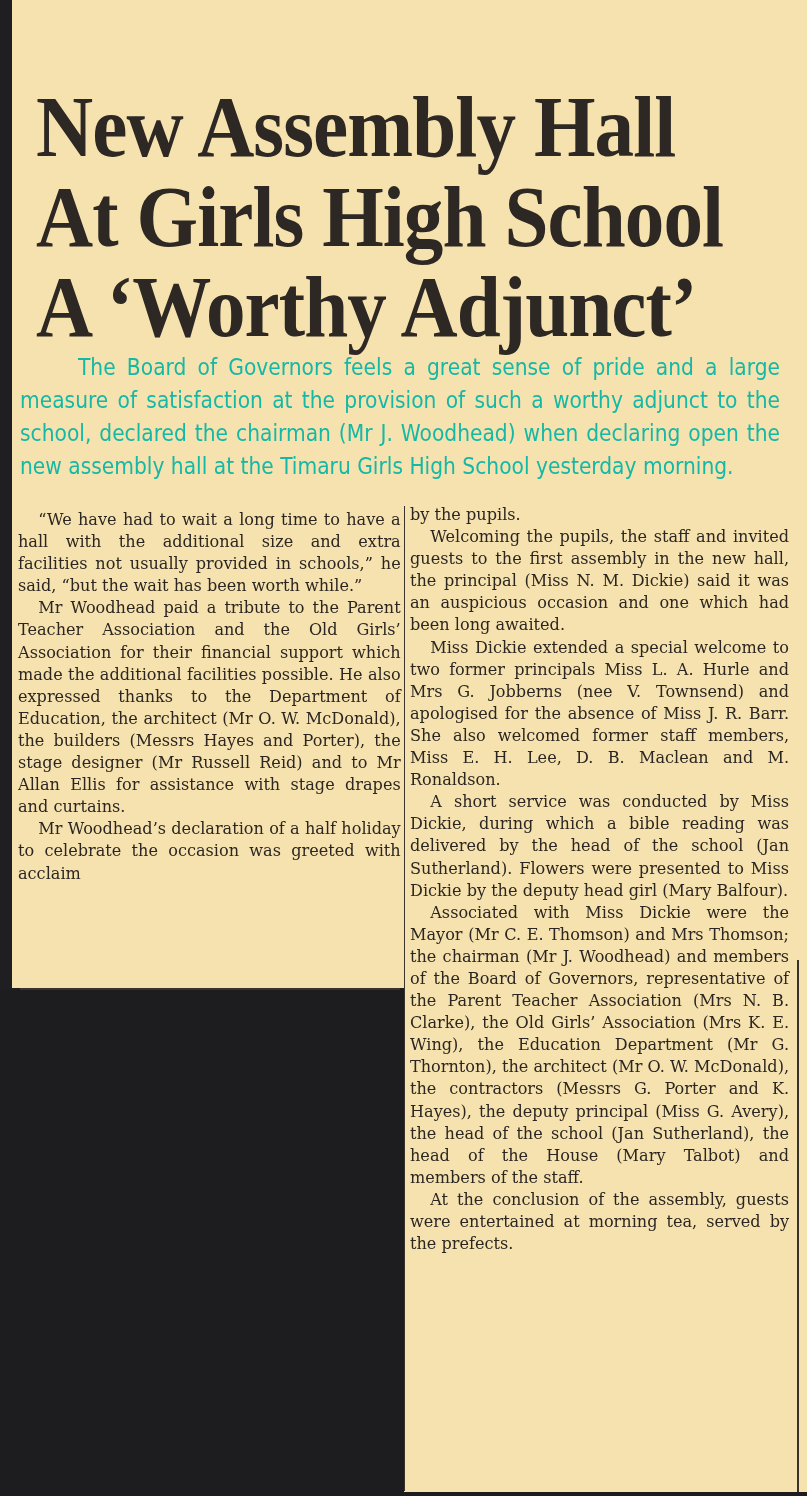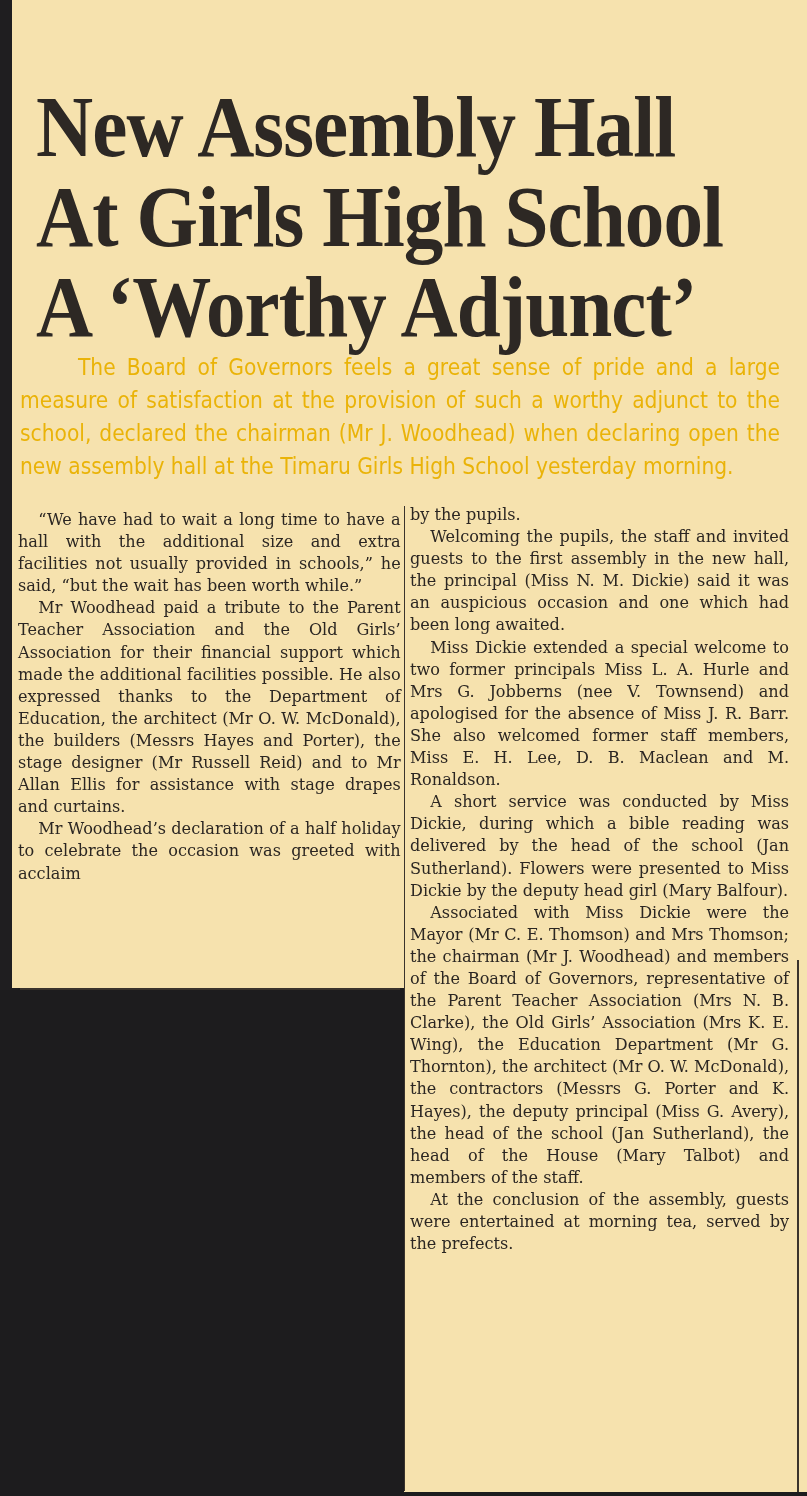--- a/index.html
+++ b/index.html
@@ -25,21 +25,21 @@
       position: absolute; left: 36px; top: 24px; width: 770px;
       font-family: "Liberation Serif", serif; font-weight: bold;
       font-size: 86px; line-height: 90px; color: #2d2824;
       letter-spacing: -1px; transform: scaleX(0.92); transform-origin: left top;
       white-space: nowrap;
     }
     .headline div { margin: 0; }
     .lede {
       position: absolute; left: 20px; top: 328px; width: 760px;
       font-family: "DejaVu Sans Condensed", "DejaVu Sans", sans-serif;
-      font-size: 22.5px; line-height: 33px; color: #eab308;
+      font-size: 22.5px; line-height: 33px; color: #14b8a6;
       text-align: justify; text-indent: 58px;
     }
     .col {
       position: absolute;
       font-family: "DejaVu Serif", serif;
       font-size: 17.5px; line-height: 22.1px; color: #2b2622;
       text-align: justify; transform: scaleX(0.92); transform-origin: left top;
     }
     .col p { margin: 0; text-indent: 22px; }
     .col p.noindent { text-indent: 0; }

